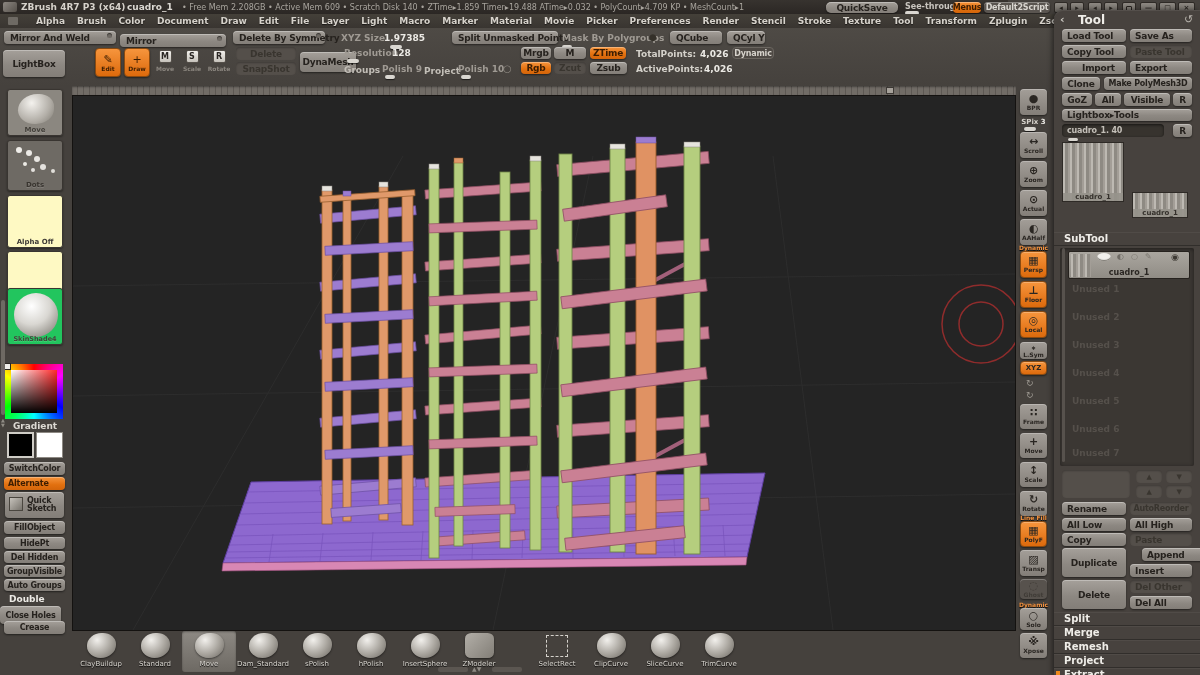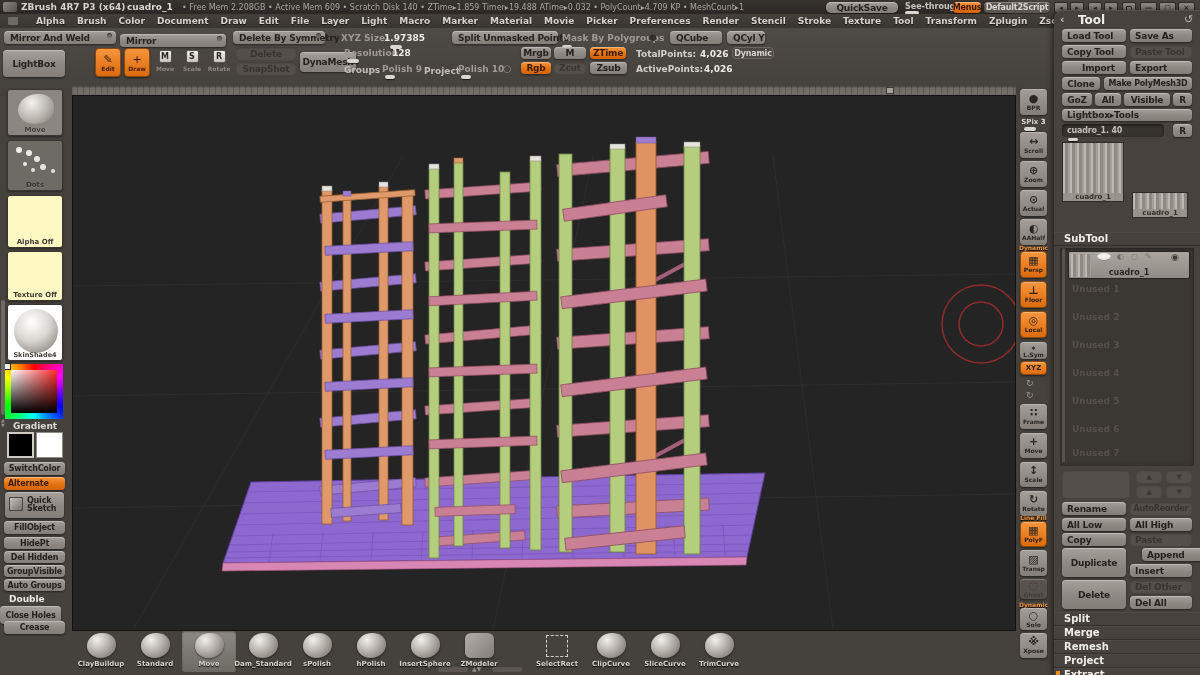--- a/index.html
+++ b/index.html
@@ -40,21 +40,21 @@
 .tp{position:absolute;left:1054px;top:10px;width:146px;height:665px;background:#47423e;border-top-left-radius:9px;box-shadow:-2px 0 5px rgba(0,0,0,.45),inset 0 1px 0 rgba(255,255,255,.07)}
 .sec{position:absolute;left:0;width:146px;height:13px;display:flex;align-items:center;padding-left:10px;color:#efede8;font-size:10px;font-weight:bold;box-shadow:0 1px 0 rgba(0,0,0,.3),inset 0 1px 0 rgba(255,255,255,.05)}
 .stripes{background:repeating-linear-gradient(90deg,#bdb9b2 0 2px,#8e8a83 2px 5px,#a39e97 5px 7px)}
 .unu{position:absolute;left:12px;color:#55504b;font-size:9px;font-weight:bold}
 .tray{position:absolute;left:74px;top:631px;display:flex;align-items:flex-start}
 .ti{width:54px;height:41px;display:flex;flex-direction:column;align-items:center;padding-top:2px;border-radius:3px}
 .ti.sel{background:linear-gradient(#8d8983,#6d6963);box-shadow:inset 0 1px 2px rgba(0,0,0,.35)}
 .tthumb{width:29px;height:25px;border-radius:52% 46% 55% 48%;background:radial-gradient(circle at 35% 28%,#f2f0ec,#a8a49d 55%,#6f6b65 95%);box-shadow:0 1px 2px rgba(0,0,0,.5)}
 .tthumb.flat{border-radius:22%;background:linear-gradient(135deg,#b3afa8,#827e77)}
 .tthumb.sq{border-radius:0;background:transparent;border:1px dashed #d5d2cc;box-shadow:none;width:22px;height:22px;margin:2px 0 1px}
-.tlabel{font-size:7px;font-weight:bold;color:#d9d6d0;margin-top:2px;text-shadow:0 1px 1px #000}
+.tlabel{font-size:7px;font-weight:normal;color:#d9d6d0;margin-top:2px;text-shadow:0 1px 1px #000}
 .sphere{border-radius:50%;position:absolute}
 .winbtn{position:absolute;top:2px;height:11px;background:linear-gradient(#8d8882,#6e6a64);border:1px solid #2e2a26;border-radius:2px;color:#26221e;font-size:7px;font-weight:bold;display:flex;align-items:center;justify-content:center}
 </style>
 </head>
 <body>
 
 <div id="root">
 
   <div class="titlebar">
     <div class="p" style="left:3px;top:2px;width:14px;height:10px;background:linear-gradient(135deg,#8d8882,#55504a);border-radius:2px"></div>
@@ -176,21 +176,21 @@
     <div class="thumbbox" style="left:7px;top:112px;width:56px;height:51px;background:#6e6a64">
       <span class="p" style="left:8px;top:6px;width:6px;height:6px;border-radius:50%;background:#f0eeea;box-shadow:10px 3px 0 #eceae6,18px 9px 0 #e8e6e2,24px 17px 0 #e4e2de,14px 20px 0 -1px #e4e2de,34px 21px 0 -1px #e0ded9,6px 14px 0 -1px #ecebe6"></span>
       <span class="thlab" style="color:#38342f">Dots</span>
     </div>
     <div class="thumbbox" style="left:7px;top:167px;width:56px;height:53px">
       <span class="thlab" style="color:#3e3a35">Alpha  Off</span>
     </div>
     <div class="thumbbox" style="left:7px;top:223px;width:56px;height:50px">
       <span class="thlab" style="color:#3e3a35">Texture  Off</span>
     </div>
-    <div class="thumbbox" style="left:7px;top:276px;width:56px;height:57px;background:#ffffff">
+    <div class="thumbbox" style="left:7px;top:260px;width:56px;height:57px;background:#22c55e">
       <div class="sphere" style="left:6px;top:4px;width:44px;height:44px;background:radial-gradient(circle at 40% 30%,#ffffff,#d9d7d2 45%,#8e8b84 85%)"></div>
       <span class="thlab" style="font-size:6.5px">SkinShade4</span>
     </div>
     <div class="p" style="left:5px;top:336px;width:58px;height:55px;background:conic-gradient(#ff0000,#ff00ff,#0000ff,#00ffff,#00ff00,#ffff00,#ff0000)">
       <div class="p" style="left:6px;top:6px;right:6px;bottom:6px;background:linear-gradient(to bottom,rgba(0,0,0,0),#000),linear-gradient(to right,#ffffff,#ff2a2a)"></div>
       <div class="p" style="left:-1px;top:-1px;width:7px;height:7px;background:#efede9;border:1px solid #2c2824"></div>
     </div>
     <span class="p" style="left:0;top:393px;width:70px;text-align:center;font-size:9px;font-weight:bold;color:#dcd9d3">Gradient</span>
     <div class="p" style="left:7px;top:404px;width:27px;height:26px;background:#000;border:2px solid #cfccc6"></div>
     <div class="p" style="left:36px;top:404px;width:27px;height:26px;background:#fff;border:1px solid #8d8983"></div>

